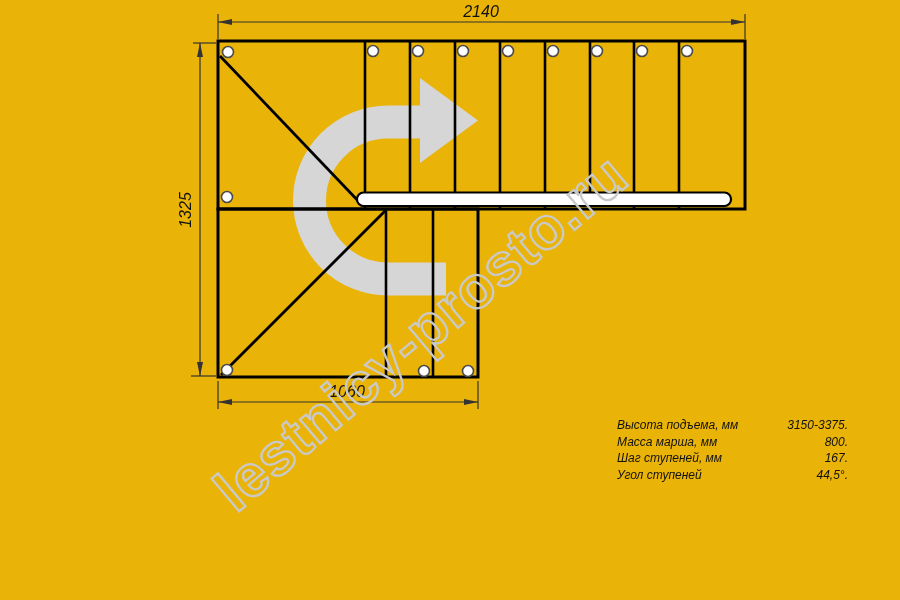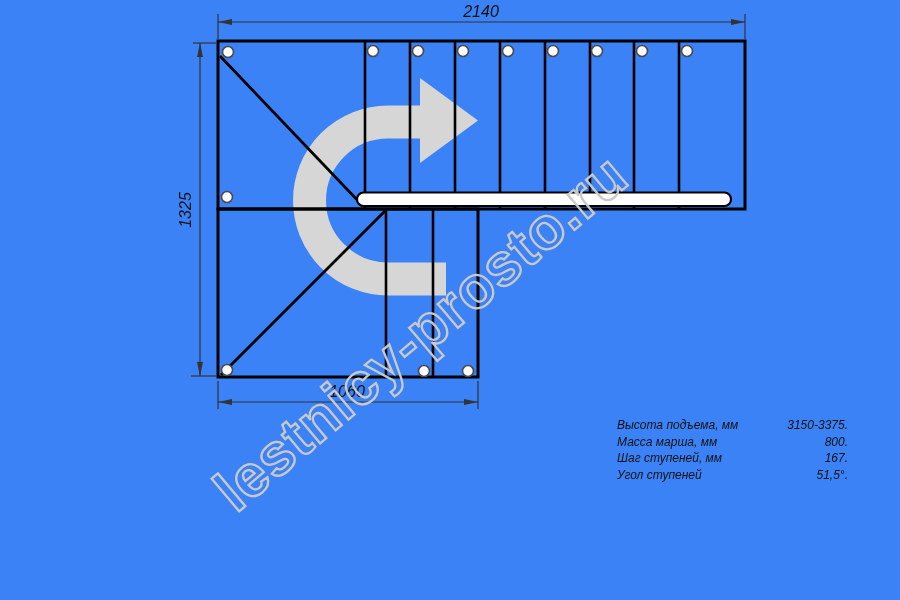--- a/index.html
+++ b/index.html
@@ -1,19 +1,19 @@
 <!DOCTYPE html>
 <html><head>
 <meta charset="utf-8">
 <style>
   html,body{margin:0;padding:0;background:#ffffff;}
   .canvas{
     position:relative;
     width:900px;height:600px;
-    background:#3b82f6;
+    background:#eab308;
     overflow:hidden;
     font-family:"Liberation Sans", sans-serif;
   }
   .plan-svg{position:absolute;left:0;top:0;}
   .dim-text{
     font-family:"Liberation Sans", sans-serif;
     font-style:italic;
     font-size:16px;
     fill:#111111;
   }
@@ -136,16 +136,16 @@
     <div class="row">
       <span class="lbl">Масса марша, мм</span>
       <span class="val">800.</span>
     </div>
     <div class="row">
       <span class="lbl">Шаг ступеней, мм</span>
       <span class="val">167.</span>
     </div>
     <div class="row">
       <span class="lbl">Угол ступеней</span>
-      <span class="val">51,5°.</span>
+      <span class="val">44,5°.</span>
     </div>
   </div>
 </div>
 
 </body></html>

